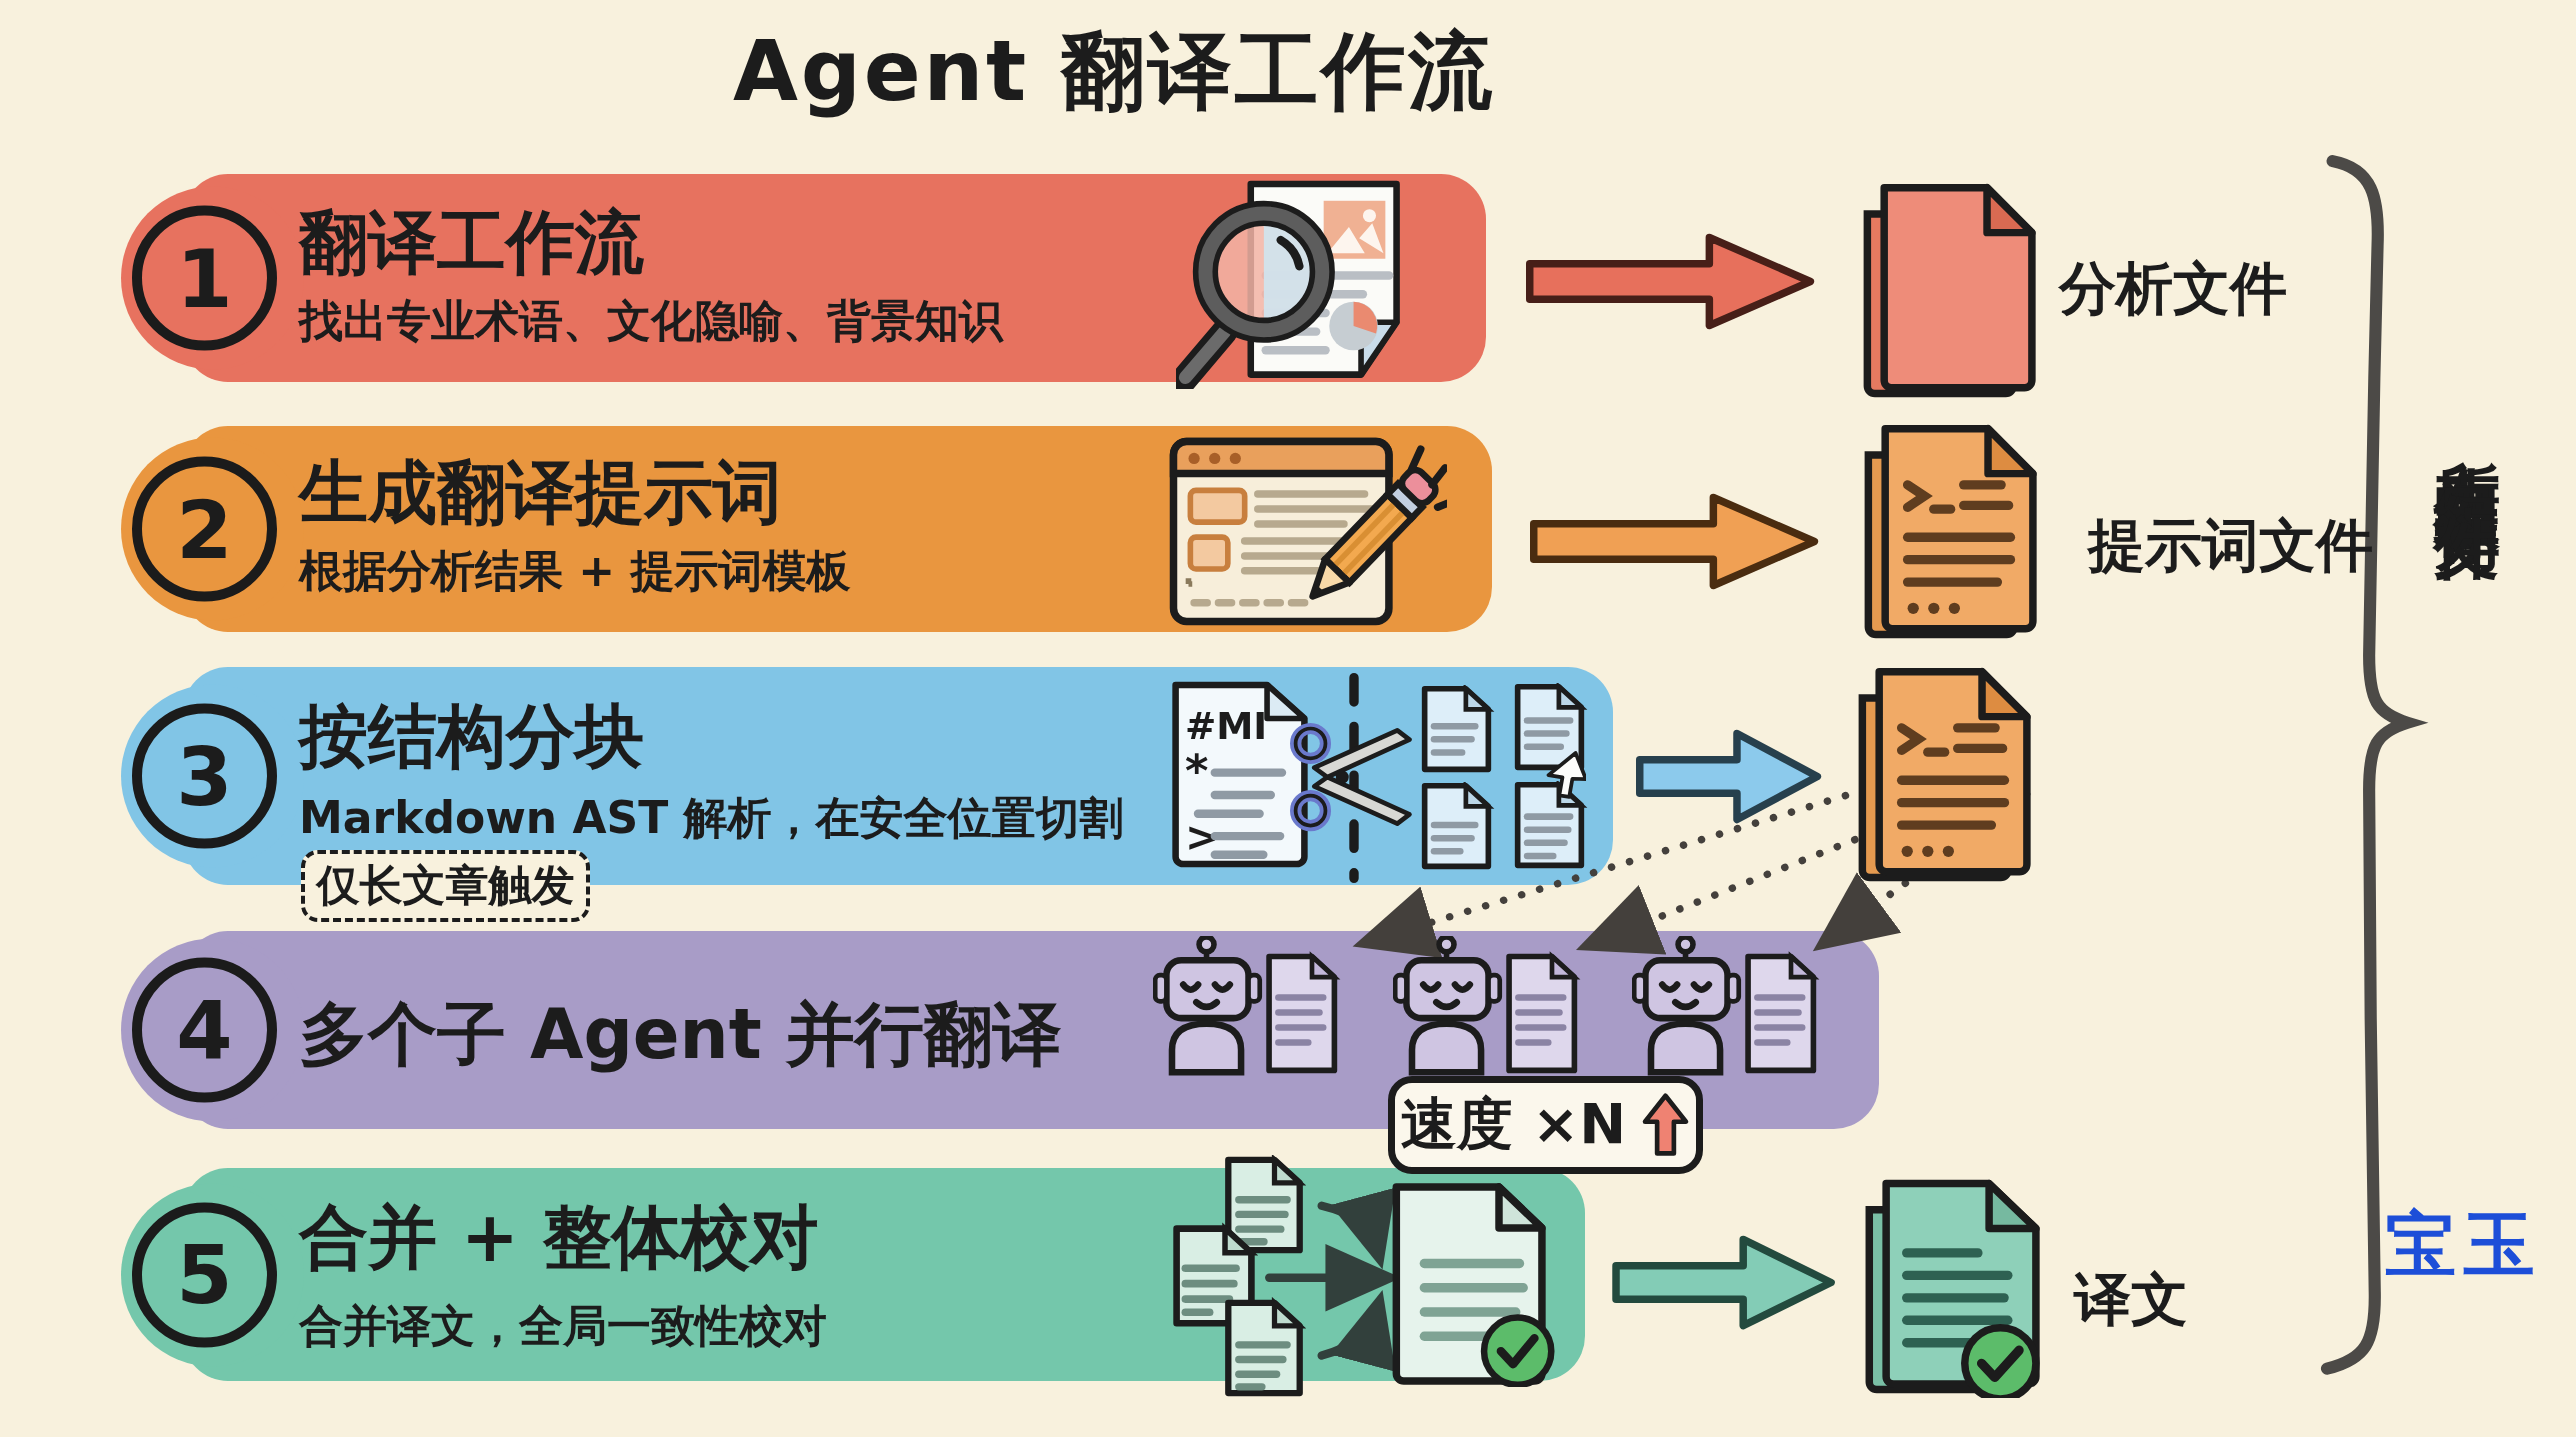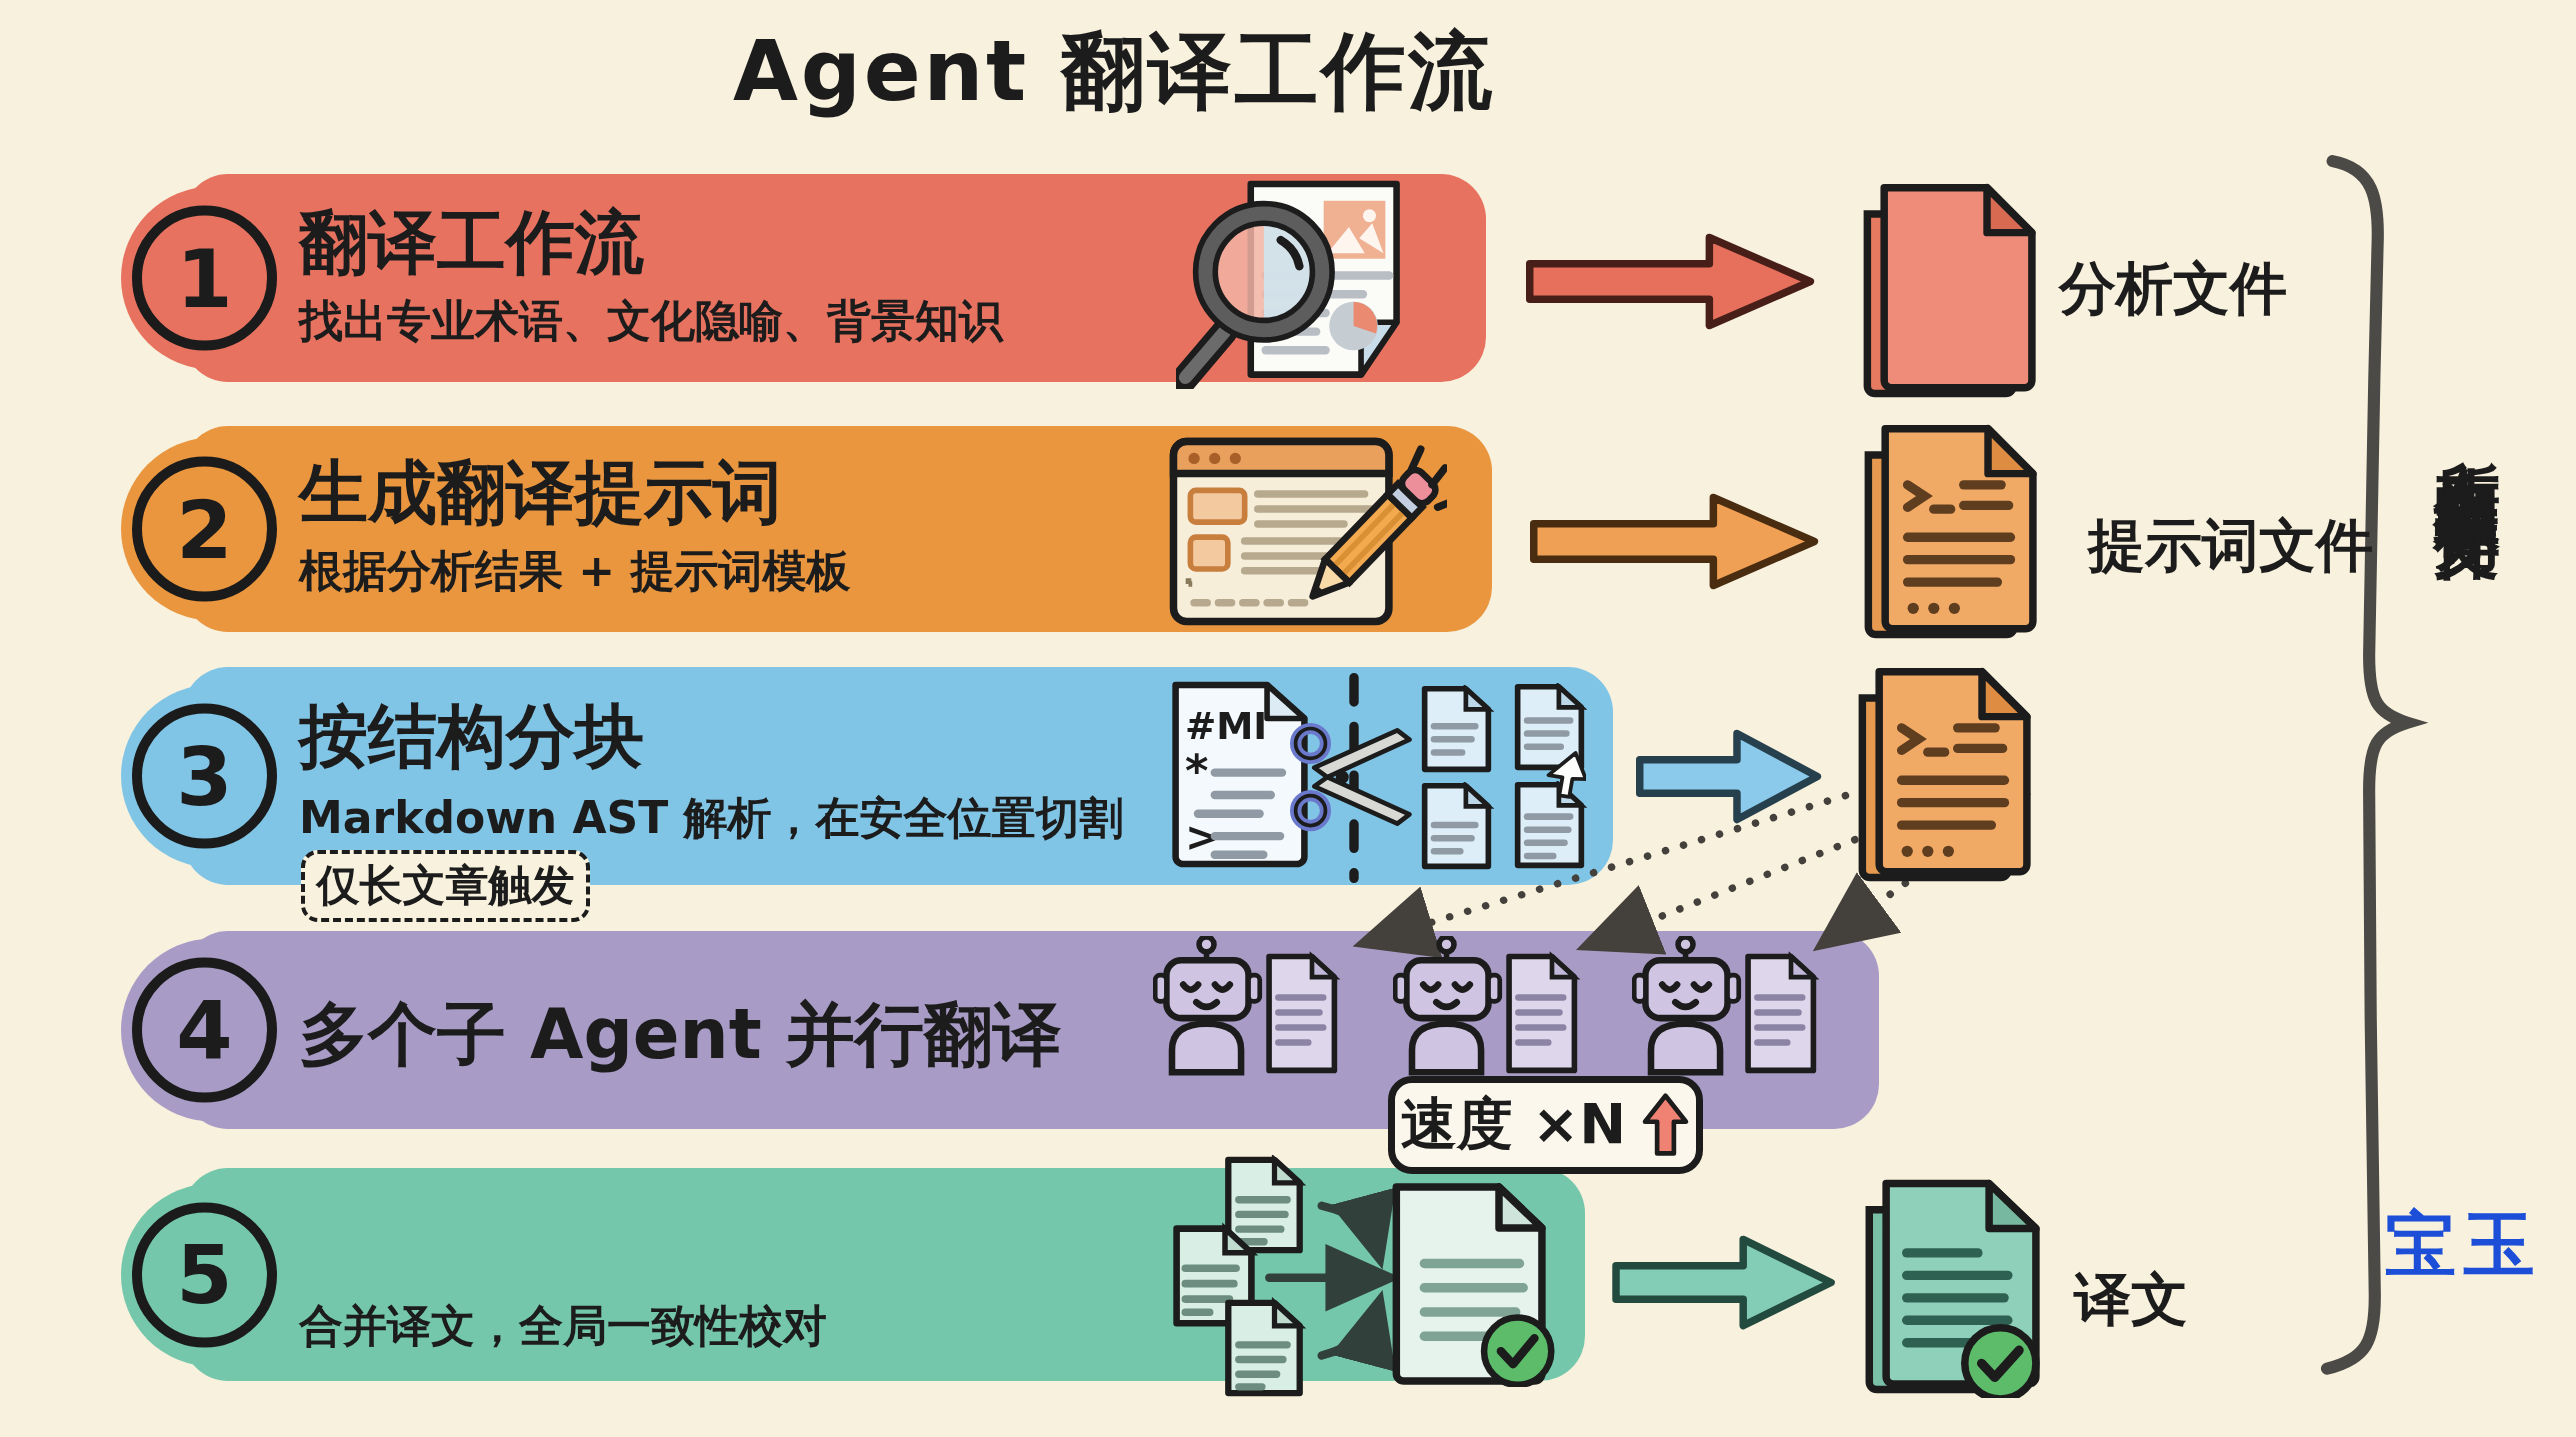--- a/index.html
+++ b/index.html
@@ -90,20 +90,21 @@
     <div class="step-sub" style="top:122px">Markdown AST 解析，在安全位置切割</div>
   </div>
 
   <div class="bar" id="bar4">
     <div class="numcircle">4</div>
     <div class="step-title" style="top:58px">多个子 Agent 并行翻译</div>
   </div>
 
   <div class="bar" id="bar5">
     <div class="numcircle">5</div>
+    <div class="step-title" style="top:24px">合并 + 整体校对</div>
     <div class="step-sub" style="top:129px">合并译文，全局一致性校对</div>
   </div>
 
   <div class="abs" id="trigger-badge">仅长文章触发</div>
   <div class="abs" id="speed-badge">
     <span>速度 ×N</span>
     <svg width="49" height="67" viewBox="0 0 52 72">
       <path d="M26,4 L48,32 L35,32 L35,66 L17,66 L17,32 L4,32 Z" fill="#ef8272" stroke="#1c1c1c" stroke-width="5" stroke-linejoin="round"></path>
     </svg>
   </div>

